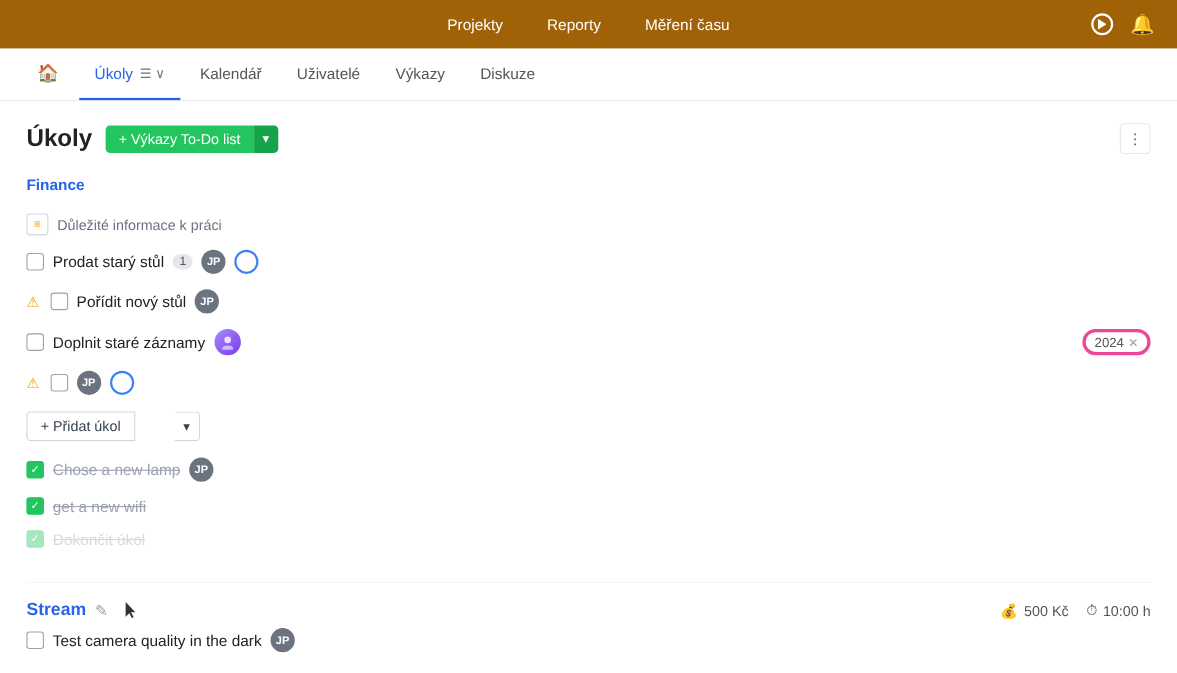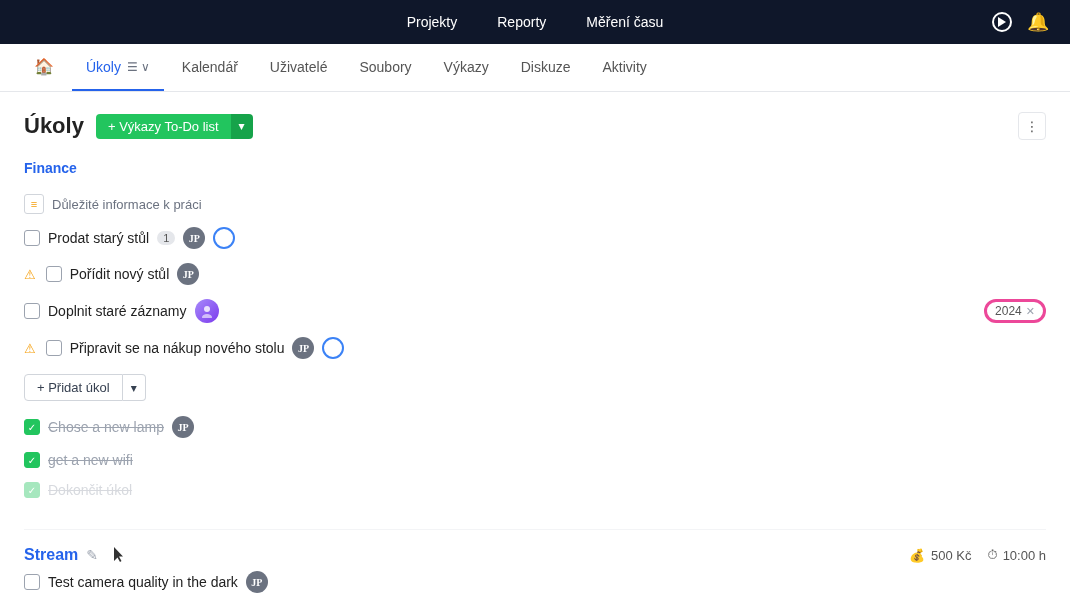--- a/index.html
+++ b/index.html
@@ -1,20 +1,20 @@
 <!DOCTYPE html>
 <html><head>
   <meta charset="utf-8">
   <style>
     * { box-sizing: border-box; margin: 0; padding: 0; }
     body { font-family: -apple-system, BlinkMacSystemFont, 'Segoe UI', sans-serif; background: #f5f5f5; color: #333; font-size: 14px; }
 
     
     .top-nav {
-      background: #0f172a;
+      background: #a16207;
       height: 44px;
       display: flex;
       align-items: center;
       justify-content: center;
       gap: 40px;
       position: relative;
     }
     .top-nav a {
       color: #fff;
       text-decoration: none;
@@ -199,21 +199,20 @@
       font-size: 11px;
     }
     .avatar {
       width: 22px; height: 22px;
       border-radius: 50%;
       display: flex; align-items: center; justify-content: center;
       font-size: 10px;
       font-weight: 600;
       color: #fff;
       flex-shrink: 0;
-      font-family: Liberation Serif, serif;
     }
     .avatar-jp { background: #6b7280; }
     .avatar-blue-outline {
       width: 22px; height: 22px;
       border-radius: 50%;
       border: 2px solid #3b82f6;
       background: #fff;
       display: flex; align-items: center; justify-content: center;
       flex-shrink: 0;
     }
@@ -244,20 +243,21 @@
       border-left: none;
       border-radius: 0 4px 4px 0;
       padding: 5px 8px;
       cursor: pointer;
       font-size: 12px;
       color: #374151;
     }
     .add-task-wrap {
       display: flex;
       margin: 8px 0;
+      gap: 36px;
     }
     .add-task-btn-main {
       background: #fff;
       border: 1px solid #d1d5db;
       border-radius: 4px 0 0 4px;
       padding: 5px 12px;
       font-size: 13px;
       cursor: pointer;
       display: flex;
       align-items: center;
@@ -321,24 +321,22 @@
 <nav class="sub-nav">
   <div class="sub-nav-item">
     <span class="home-icon">🏠</span>
   </div>
   <div class="sub-nav-item active">
     <span>Úkoly</span>
     <span style="font-size:12px; color:#6b7280;">☰ ∨</span>
   </div>
   <div class="sub-nav-item">Kalendář</div>
   <div class="sub-nav-item">Uživatelé</div>
-  <div class="sub-nav-item">Soubory</div>
   <div class="sub-nav-item">Výkazy</div>
   <div class="sub-nav-item">Diskuze</div>
-  <div class="sub-nav-item">Aktivity</div>
 </nav>
 
 <div class="page">
 
   <div class="page-header">
     <div class="page-title-area">
       <h1 class="page-title">Úkoly</h1>
       <div class="add-todo-wrap">
         <button class="add-todo-btn">+ Výkazy To-Do list</button>
         <button class="add-todo-dropdown">▾</button>
@@ -381,21 +379,20 @@
       </div>
       <div class="tag-2024">
         <span>2024</span>
         <span class="tag-close">✕</span>
       </div>
     </div>
 
     <div class="task-row">
       <span class="warning-icon">⚠</span>
       <div class="task-checkbox"></div>
-      <span class="task-text">Připravit se na nákup nového stolu</span>
       <div class="avatar avatar-jp">JP</div>
       <div class="avatar-blue-outline"></div>
     </div>
 
     <div class="add-task-wrap">
       <button class="add-task-btn-main">+ Přidat úkol</button>
       <button class="add-task-dropdown">▾</button>
     </div>
 
     <div class="task-row">

